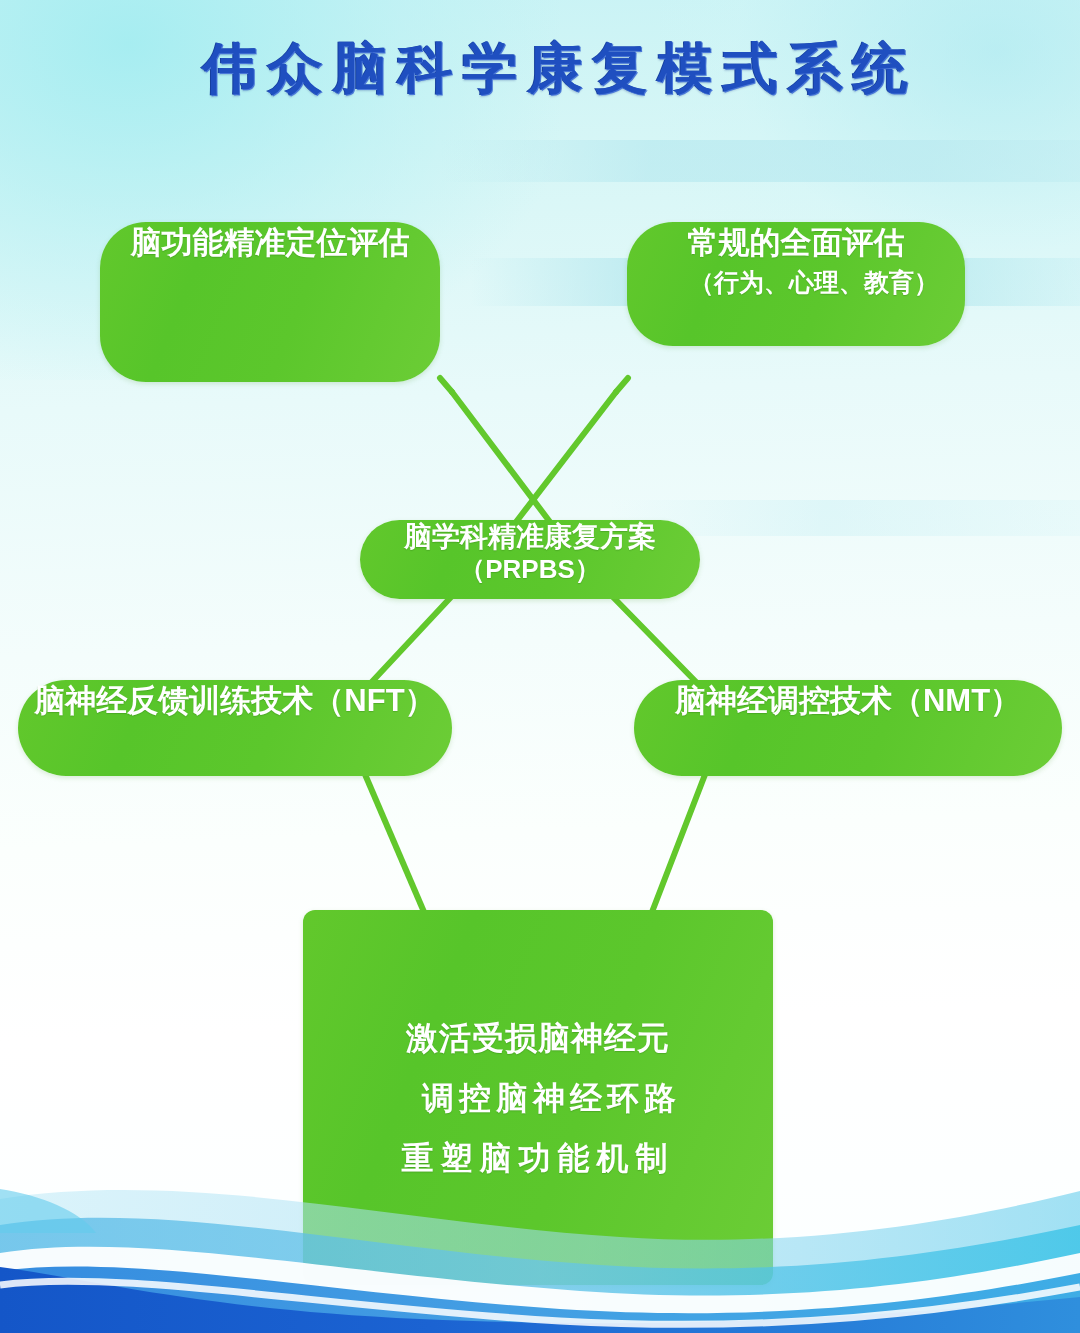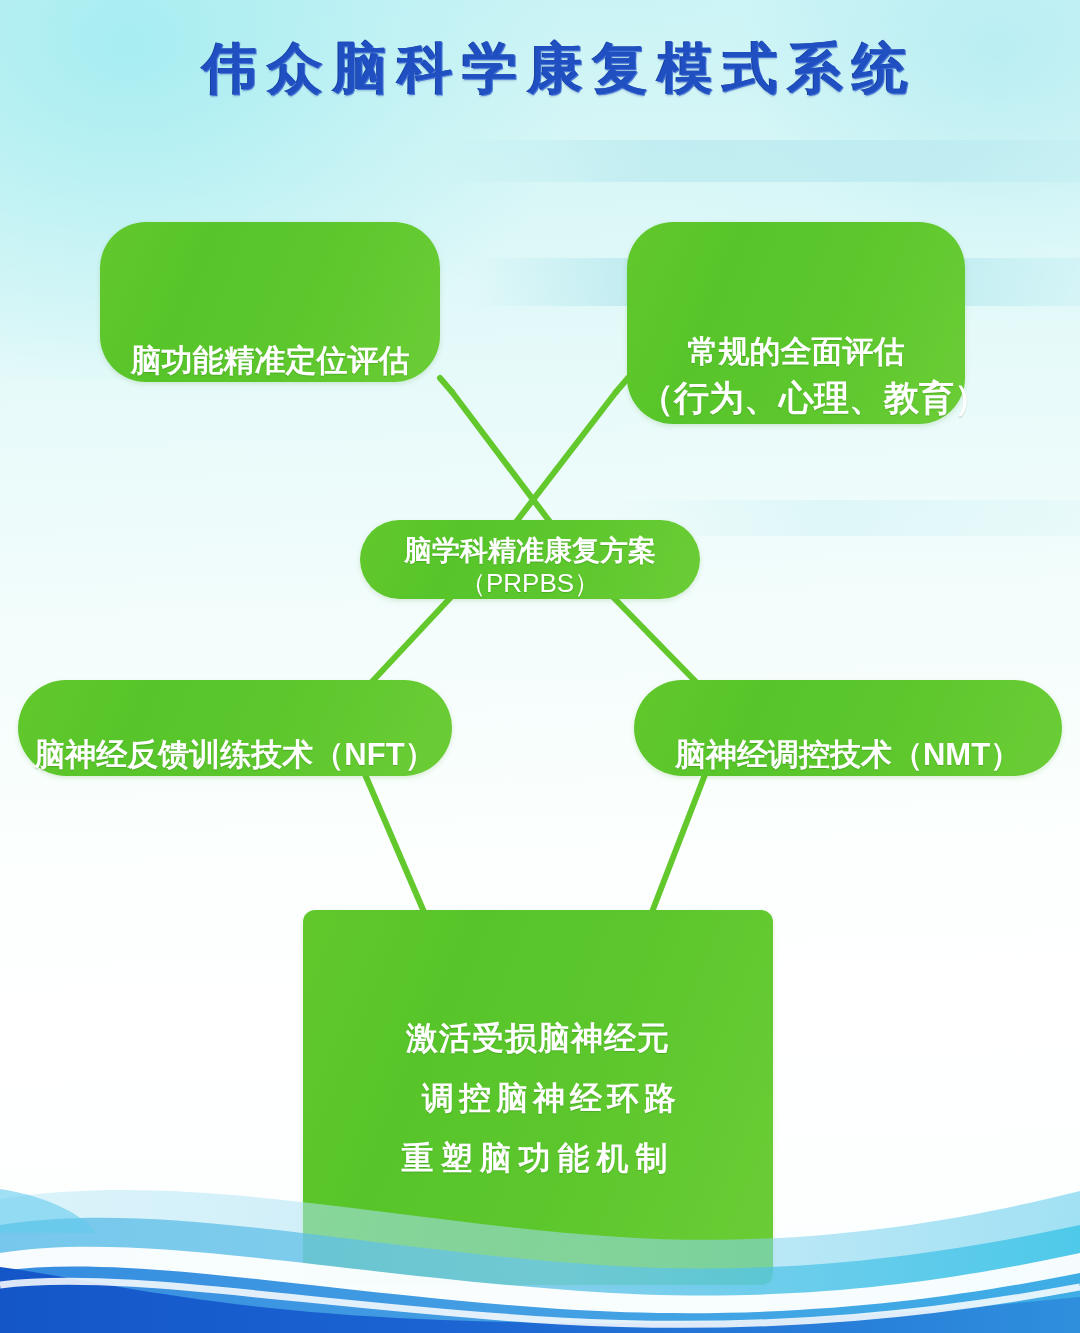--- a/index.html
+++ b/index.html
@@ -98,21 +98,21 @@
     pointer-events: none;
   }
 
   
   .node {
     position: absolute;
     box-sizing: border-box;
     display: flex;
     flex-direction: column;
     align-items: center;
-    justify-content: flex-end;
+    justify-content: flex-start;
     color: #ffffff;
     text-align: center;
     background: linear-gradient(112deg, #62c82c 0%, #57c52a 28%, #5cc72c 58%, #6ccd36 100%);
     box-shadow: 0 2px 5px rgba(70,150,40,0.18);
   }
   .node .ln {
     display: block;
     white-space: nowrap;
     text-shadow: 0 1px 1px rgba(40,110,20,0.30);
   }
@@ -120,33 +120,33 @@
   
   #node-assess-fnirs {
     left: 100px; top: 222px; width: 340px; height: 160px;
     border-radius: 46px;
   }
   #node-assess-fnirs .ln.main { font-size: 31px; font-weight: bold; line-height: 1.35; }
   #node-assess-fnirs .ln.sub  { font-size: 26px; font-weight: bold; line-height: 1.5; letter-spacing: -0.5px; }
 
   
   #node-assess-general {
-    left: 627px; top: 222px; width: 338px; height: 202px;
+    left: 627px; top: 222px; width: 338px; height: 124px;
     border-radius: 46px;
   }
   #node-assess-general .ln.main { font-size: 31px; font-weight: bold; line-height: 1.35; }
-  #node-assess-general .ln.sub  { font-size: 35px; font-weight: bold; line-height: 1.45; margin-left: 36px; }
+  #node-assess-general .ln.sub  { font-size: 25px; font-weight: bold; line-height: 1.45; margin-left: 36px; }
 
   
   #node-prpbs {
     left: 360px; top: 520px; width: 340px; height: 79px;
     border-radius: 40px;
   }
   #node-prpbs .ln.main { font-size: 28px; font-weight: bold; line-height: 1.2; }
-  #node-prpbs .ln.sub  { font-size: 26px; font-weight: normal; line-height: 1.2; }
+  #node-prpbs .ln.sub  { font-size: 26px; font-weight: bold; line-height: 1.2; }
 
   
   #node-nft {
     left: 18px; top: 680px; width: 434px; height: 96px;
     border-radius: 48px;
   }
   #node-nft .ln.main { font-size: 31px; font-weight: bold; }
 
   
   #node-nmt {

